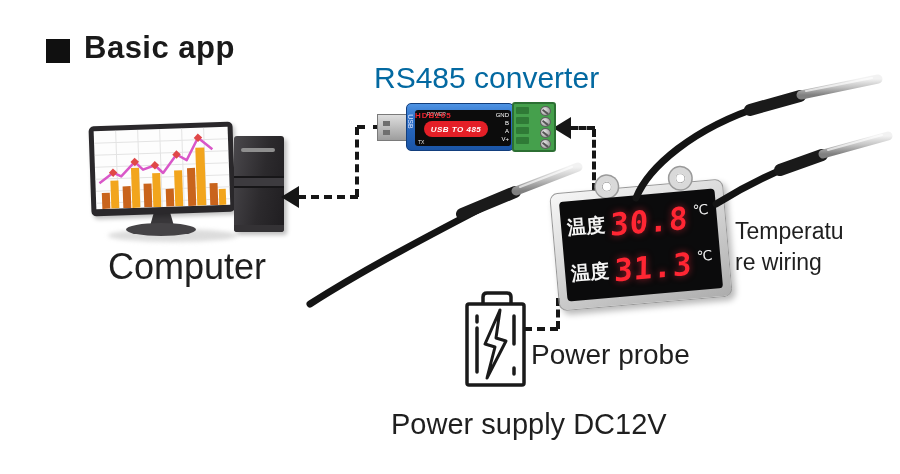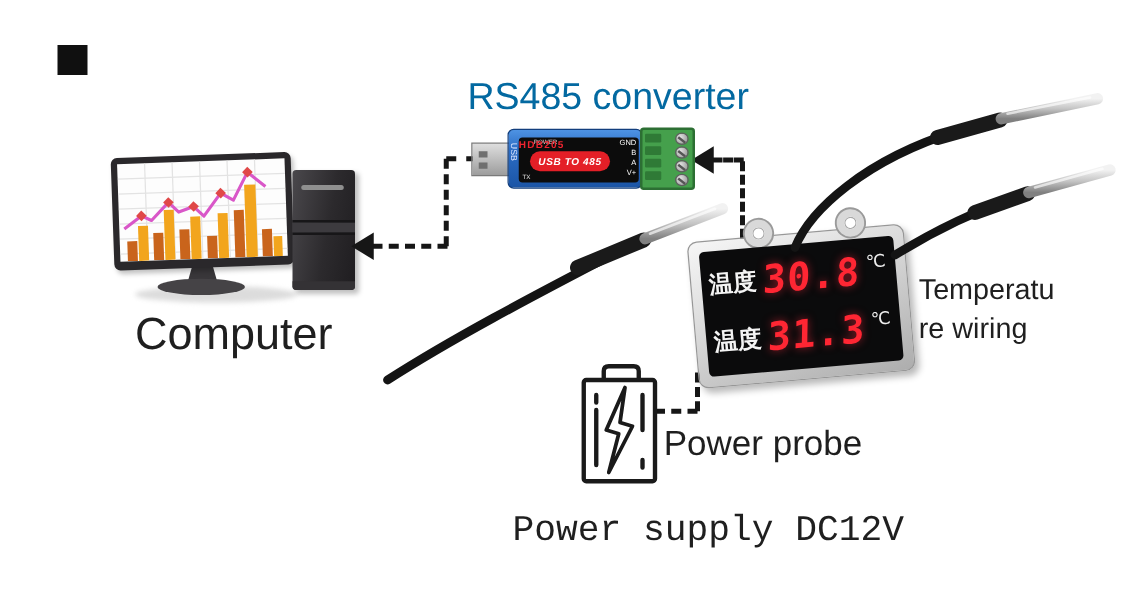--- a/index.html
+++ b/index.html
@@ -73,32 +73,33 @@
   .d-row { display:flex; align-items:center; gap:5px; }
   .d-label { font-size:19px; font-weight:bold; color:#f4f4f4; font-family:"DejaVu Sans", sans-serif; }
   .d-value { font-size:31px; font-weight:bold; color:#ff2633; font-family:"DejaVu Sans Mono", monospace;
              transform:skewX(-6deg); letter-spacing:1px; text-shadow:0 0 7px rgba(255,40,60,.55); }
   .d-unit { font-size:14px; color:#eeeeee; align-self:flex-start; margin-top:3px; font-family:"DejaVu Sans", sans-serif; }
   .ring { position:absolute; width:22px; height:22px; border-radius:50%; border:6px solid #d9d9d9;
           box-shadow:0 0 0 1.5px #9a9a9a, inset 0 0 0 1px #a8a8a8; background:#fff; }
 
   
   .power-wiring { left:531px; top:339px; font-size:28px; }
-  .power-supply { left:410px; top:408px; font-size:29px;font-family:Liberation Mono, monospace; }
+  .power-supply { left:391px; top:408px; font-size:29px; }
   .probe-label { left:735px; top:216px; font-size:23px; line-height:31px; }
 
   svg.overlay { position:absolute; left:0; top:0; width:900px; height:474px; pointer-events:none; z-index:3; }
 </style>
 </head>
 <body>
 
 <div class="canvas">
 
   <div class="abs title-row">
     <div class="title-square"></div>
+    <div class="title-text">Basic app</div>
   </div>
 
   <div class="abs pc-shadow"></div>
   <div class="abs stand-neck"></div>
   <div class="abs stand-base"></div>
   <div class="abs monitor">
     <div class="monitor-screen">
       <svg width="134" height="78" viewBox="0 0 134 78">
         <g stroke="#e3e3e3" stroke-width="1">
           <line x1="0" y1="12" x2="134" y2="12"></line>

